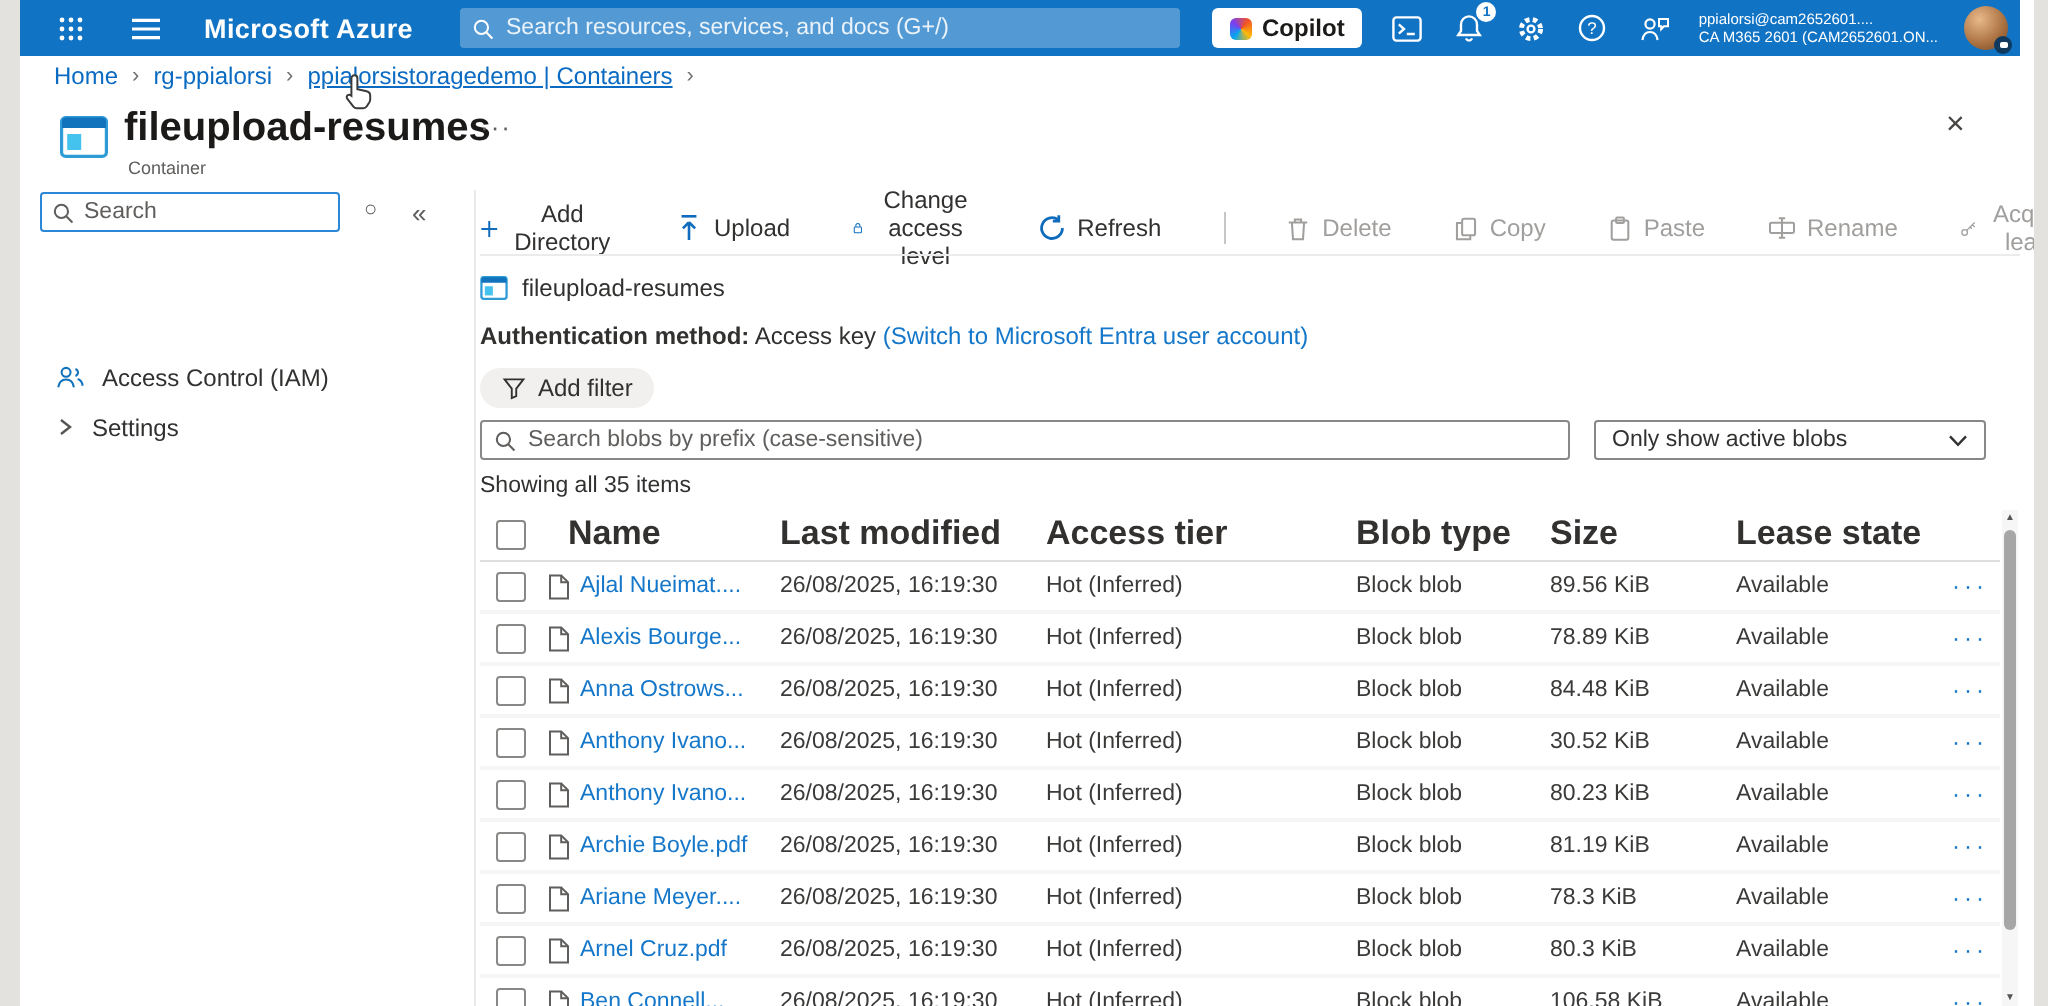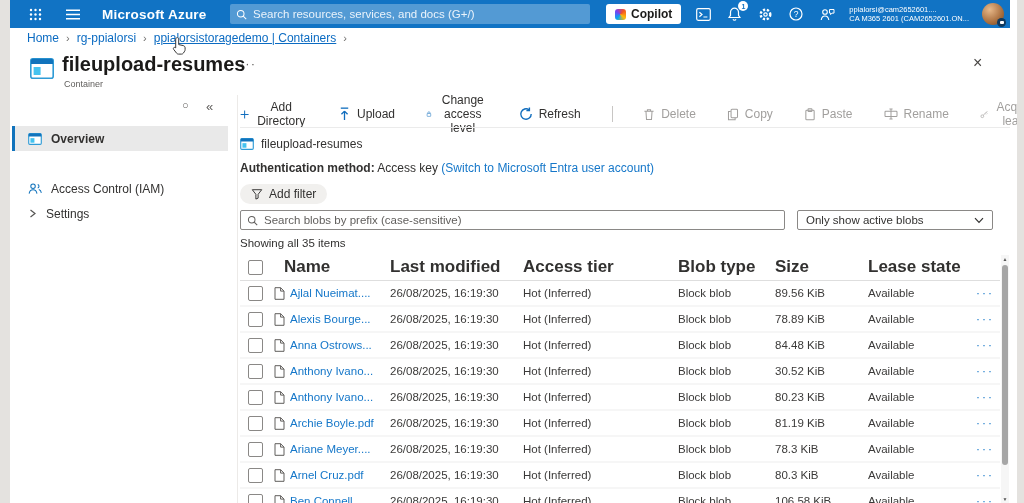--- a/index.html
+++ b/index.html
@@ -192,31 +192,30 @@
         <path d="M1 2.6c0-1 .8-1.8 1.8-1.8h18.4c1 0 1.8.8 1.8 1.8V6H1z" fill="#1173bc"></path>
         <rect x="3.6" y="9" width="7" height="8" fill="#45c3ef"></rect>
       </svg>
   </span>
   <h1 id="ptitle">fileupload-resumes</h1>
   <div id="psub">Container</div>
   <div id="pmore">···</div>
   <button id="pclose">×</button>
 
   <div id="sidebar">
+    <div class="sb-search">
+      <svg width="11" height="11" viewBox="0 0 14 14">
+          <circle cx="6" cy="6" r="4.2" fill="none" stroke="#605e5c" stroke-width="1.3"></circle>
+          <path d="M9.2 9.2 13 13" stroke="#605e5c" stroke-width="1.3"></path>
+        </svg>
+      <input placeholder="Search" style="">
+    </div>
     <span class="sb-ctl" style="left:172px">○</span>
     <span class="sb-ctl" style="left:196px;font-size:13px">«</span>
 
-    <div class="sb-item sel" style="top:31px">
-      <svg width="14" height="12" viewBox="0 0 24 21">
-          <rect x="1" y="1" width="22" height="19" rx="2" fill="#fff" stroke="#2e9bd6" stroke-width="2"></rect>
-          <path d="M1 3c0-1 .8-2 1.8-2h18.4c1 0 1.8 1 1.8 2v3H1z" fill="#1173bc"></path>
-          <rect x="4" y="9" width="7" height="8" fill="#45c3ef"></rect>
-        </svg>
-      <span>Overview</span>
-    </div>
     <div class="sb-item" style="top:81px">
       <svg width="14" height="13" viewBox="0 0 15 13">
           <circle cx="5.4" cy="4" r="2.4" fill="none" stroke="#1173bc" stroke-width="1.1"></circle>
           <path d="M1.2 12c.4-2.8 2.1-4.2 4.2-4.2s3.8 1.4 4.2 4.2" fill="none" stroke="#1173bc" stroke-width="1.1"></path>
           <path d="M10.4 2.2a2 2 0 0 1 0 3.8M11.6 7.6c1.5.4 2.4 1.6 2.7 3.6" fill="none" stroke="#1173bc" stroke-width="1.1"></path>
         </svg>
       <span>Access Control (IAM)</span>
     </div>
     <div class="sb-item" style="top:106px">
       <svg width="9" height="9" viewBox="0 0 9 9">

